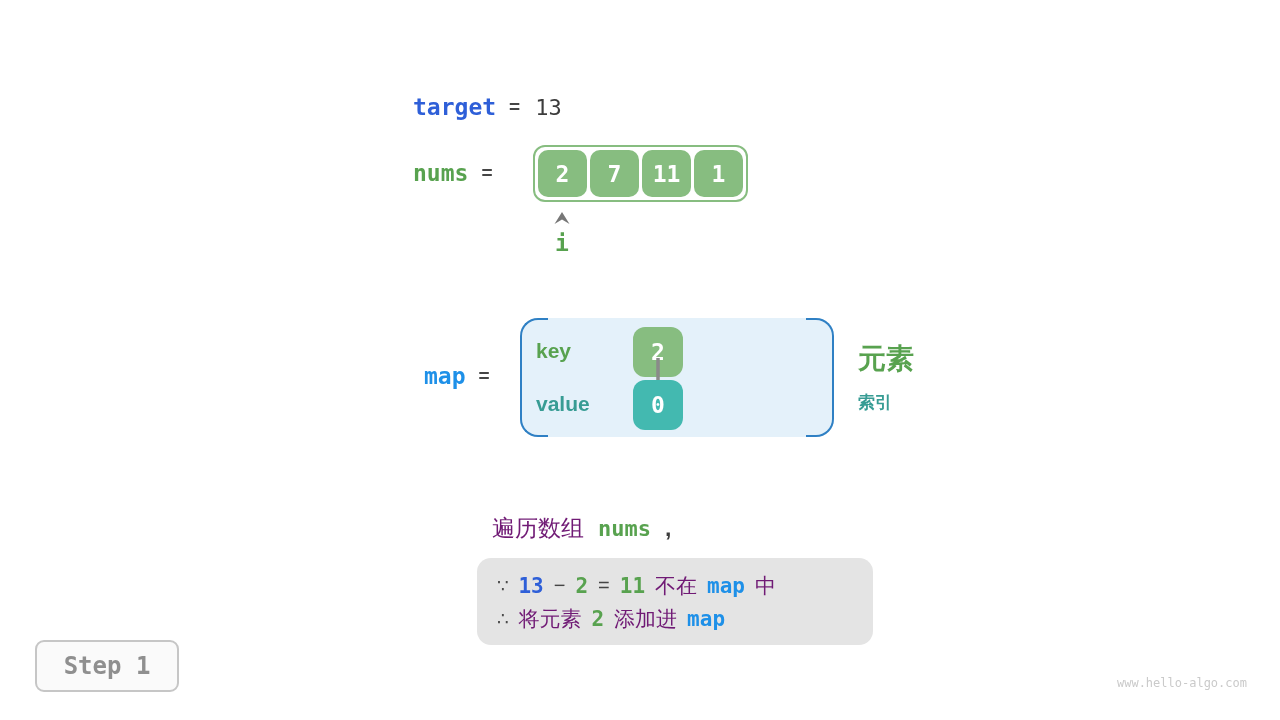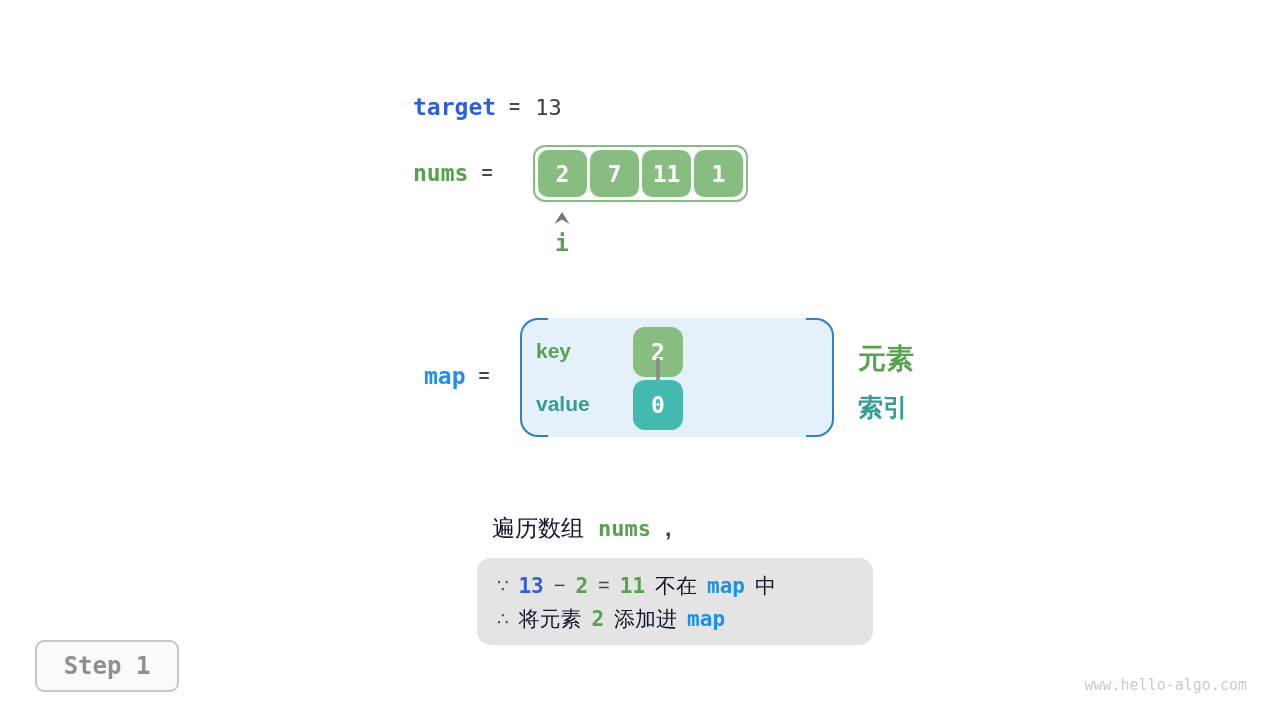--- a/index.html
+++ b/index.html
@@ -50,53 +50,53 @@
     font-family:Liberation Sans, sans-serif; font-weight:700; font-size:21px; }
   .key-label { top:21px; color:var(--green-text,#58a24f); }
   .value-label { top:74px; color:var(--teal-text,#379c94); }
   .kv-cell { position:absolute; left:113px; width:50px; height:50px; border-radius:12px;
     display:flex; align-items:center; justify-content:center; color:#fff;
     font-family:"DejaVu Sans Mono","Liberation Mono",monospace; font-size:23px; font-weight:700; }
   .key-cell { top:9px; background:var(--green-fill,#87bd80); }
   .value-cell { top:62px; background:var(--teal-fill,#43b9b0); }
   .kv-arrow { position:absolute; left:131px; top:40px; }
   .element-label { left:858px; top:340px; font-size:28px; font-weight:700; color:var(--green-text,#58a24f); }
-  .index-label   { left:858px; top:391px; font-size:25px; font-weight:700; color:var(--teal-text,#379c94); }
+  .index-label   { left:858px; top:391px; font-size:17px; font-weight:700; color:var(--teal-text,#379c94); }
 
   
   .sentence { left:492px; top:513px; display:flex; align-items:center; font-size:23px; }
   .sentence .code-green { font-family:"DejaVu Sans Mono","Liberation Mono",monospace;
     font-size:22px; font-weight:700; color:var(--green-text,#58a24f); margin-left:14px; }
   .sentence .comma { margin-left:14px; font-weight:700; }
 
   
   .note-box {
     left:477px; top:558px; width:396px; height:87px; box-sizing:border-box;
     background:var(--note-fill,#e4e4e4); border-radius:14px;
     padding:14px 0 0 20px;
   }
   .note-line { display:flex; align-items:center; height:27px; margin-bottom:6px; font-size:21px; }
   .note-line > span { margin-right:10px; }
   .tok-sym { color:#4a4a4a; font-size:18px; }
   .tok-royal { font-family:"DejaVu Sans Mono","Liberation Mono",monospace; font-weight:700; font-size:21px; color:var(--royal-blue,#2e5fd8); }
   .tok-green { font-family:"DejaVu Sans Mono","Liberation Mono",monospace; font-weight:700; font-size:21px; color:var(--green-text,#58a24f); }
   .tok-azure { font-family:"DejaVu Sans Mono","Liberation Mono",monospace; font-weight:700; font-size:21px; color:var(--azure-blue,#1e90e8); }
   .tok-op { color:#454545; font-size:20px; }
-  .tok-text { color:#0f172a; }
+  .tok-text { color:#701a75; }
 
   
   .step-box {
     left:35px; top:640px; width:144px; height:52px; box-sizing:border-box;
     border:2px solid #c6c6c6; border-radius:9px; background:#fafafa;
     display:flex; align-items:center; justify-content:center;
   }
   .step-box span { font-family:"DejaVu Sans Mono","Liberation Mono",monospace;
     font-size:24px; font-weight:700; color:#8f8f8f; }
   .site-url { right:33px; top:676px; font-family:"DejaVu Sans Mono","Liberation Mono",monospace;
-    font-size:15px; color:#cacaca; }
+    font-size:12px; color:#cacaca; }
 </style>
 </head>
 <body>
 
 <div class="canvas">
 
   <div class="abs target-row">
     <span class="mono bold target-var">target</span>
     <span class="eq">=</span>
     <span class="mono target-val">13</span>

